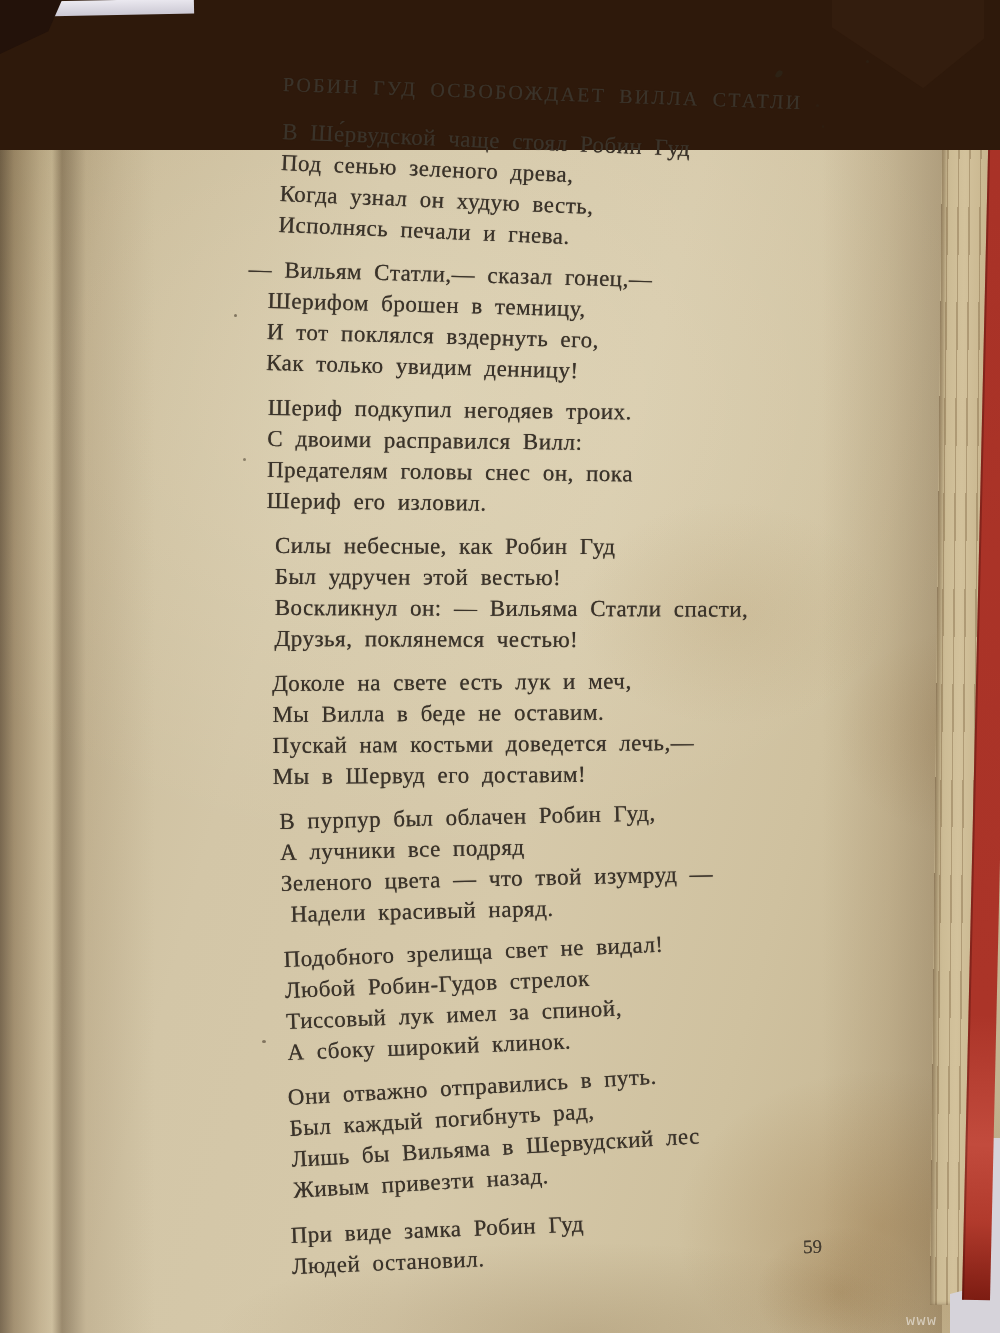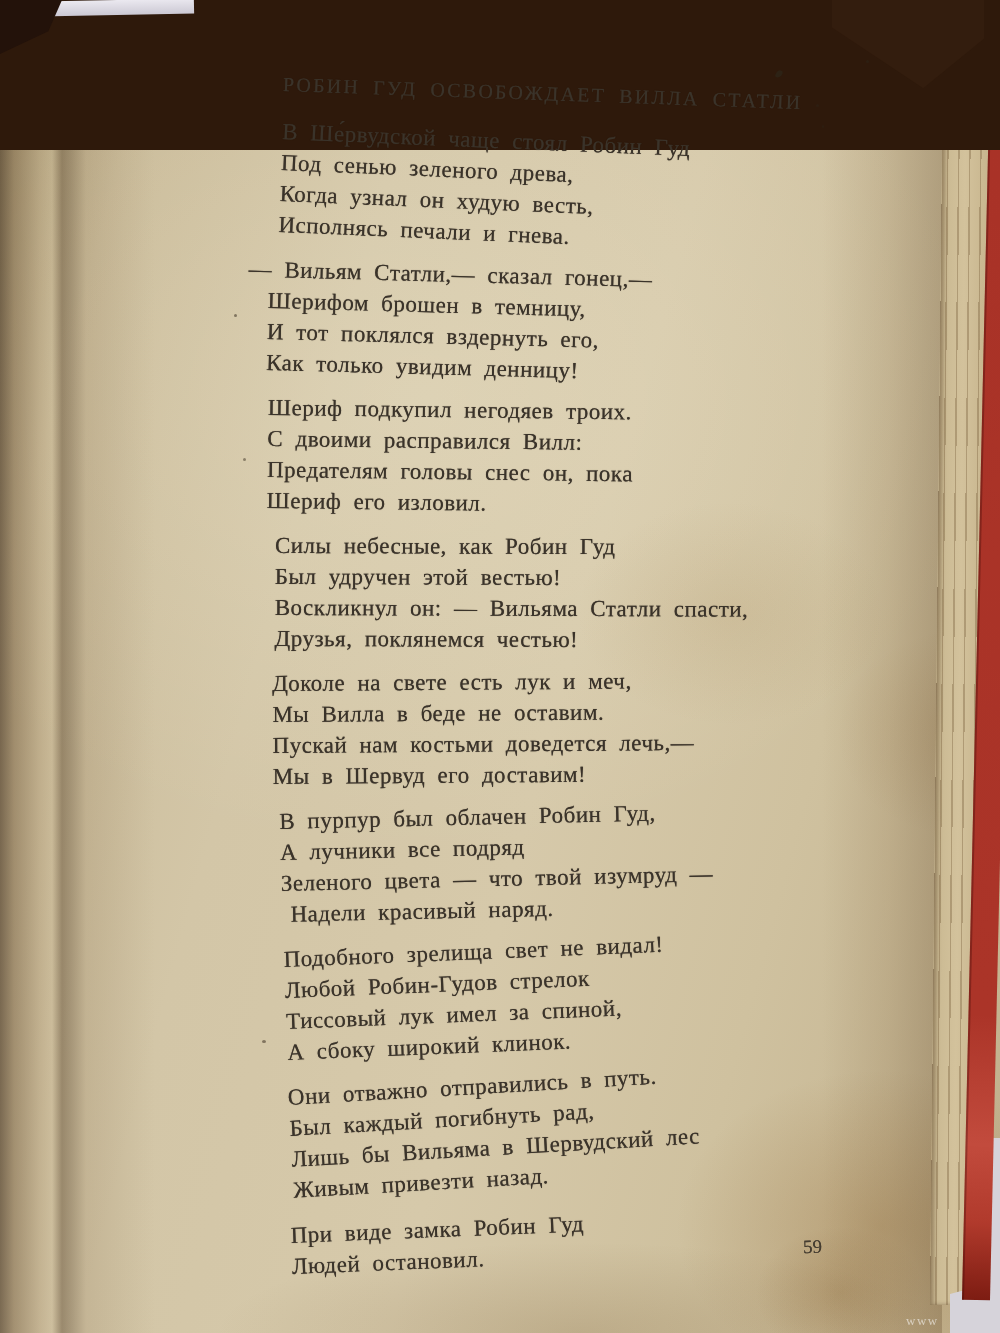--- a/index.html
+++ b/index.html
@@ -83,22 +83,22 @@
   .st5 { transform:rotate(-1.3deg); margin-left:-4px; }
   .st6 { transform:rotate(-2.3deg); }
   .st7 { transform:rotate(-3.3deg); margin-left:4px; }
   .st8 { transform:rotate(-2.3deg); margin-left:7px; }
   .hang { margin-left:-20px; }
   .ind  { margin-left:9px; }
 
   .page-number { left:803px; top:1236px; z-index:6; font-size:19px;
     color:#453d31; transform:rotate(-2deg); text-shadow:0 0 .6px rgba(60,50,40,.8);
   }
-  .watermark { left:906px; top:1313px; z-index:7; font-size:13px;
-    font-family:Liberation Serif, serif;
+  .watermark { left:906px; top:1313px; z-index:7; font-size:15px;
+    font-family:Liberation Mono, monospace;
     color:rgba(255,255,255,.55); letter-spacing:1.5px;
   }
   .speck { background:#2d2215; border-radius:50%; z-index:6; }
   .speck.a { left:776px; top:70px;  width:6px; height:8px; transform:rotate(28deg); border-radius:60% 40% 70% 30%; }
   .speck.b { left:866px; top:60px;  width:3px; height:3px; opacity:.7; }
   .speck.c { left:816px; top:104px; width:3px; height:3px; opacity:.6; }
   .speck.d { left:822px; top:125px; width:2px; height:3px; opacity:.55; }
   .speck.e { left:234px; top:314px; width:3px; height:3px; opacity:.5; }
   .speck.f { left:243px; top:458px; width:3px; height:3px; opacity:.45; }
   .speck.g { left:262px; top:1040px; width:4px; height:3px; opacity:.5; }

